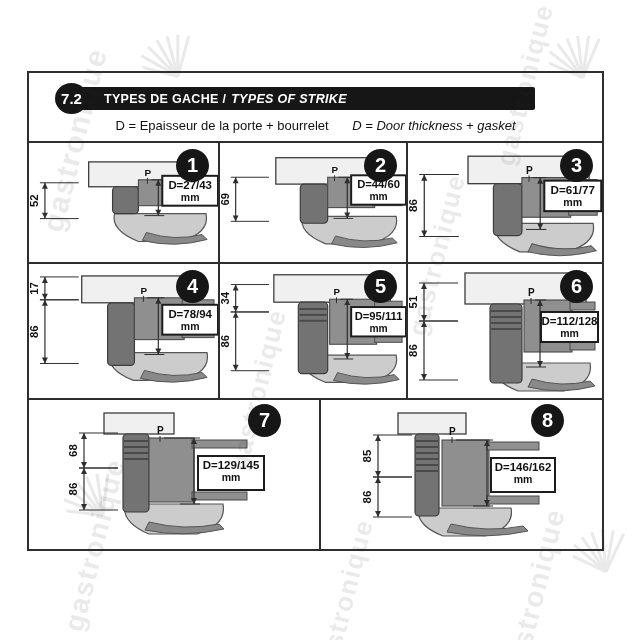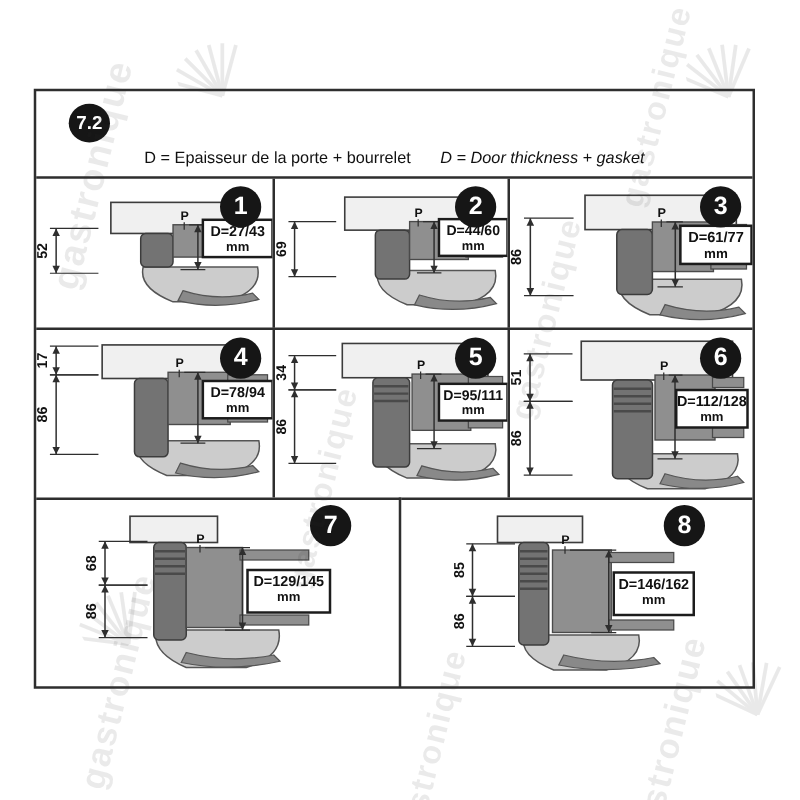--- a/index.html
+++ b/index.html
@@ -40,20 +40,24 @@
 </style>
 </head>
 <body>
 
 <div class="page">
 
   <div class="doc">
     <div class="header">
       <div class="section-badge">
         <span>7.2</span>
+      </div>
+      <div class="title-bar">
+        <span class="title-fr">TYPES DE GACHE /</span>
+        <span class="title-en">TYPES OF STRIKE</span>
       </div>
       <div class="subtitle">
         <span class="s-fr">D = Epaisseur de la porte + bourrelet</span>
         <span class="s-en">D = Door thickness + gasket</span>
       </div>
     </div>
     <div class="grid" id="grid">
         <div class="grid-row row-1">
   <div class="cell" style="width: 191px;">
     <div class="badge">1</div>

